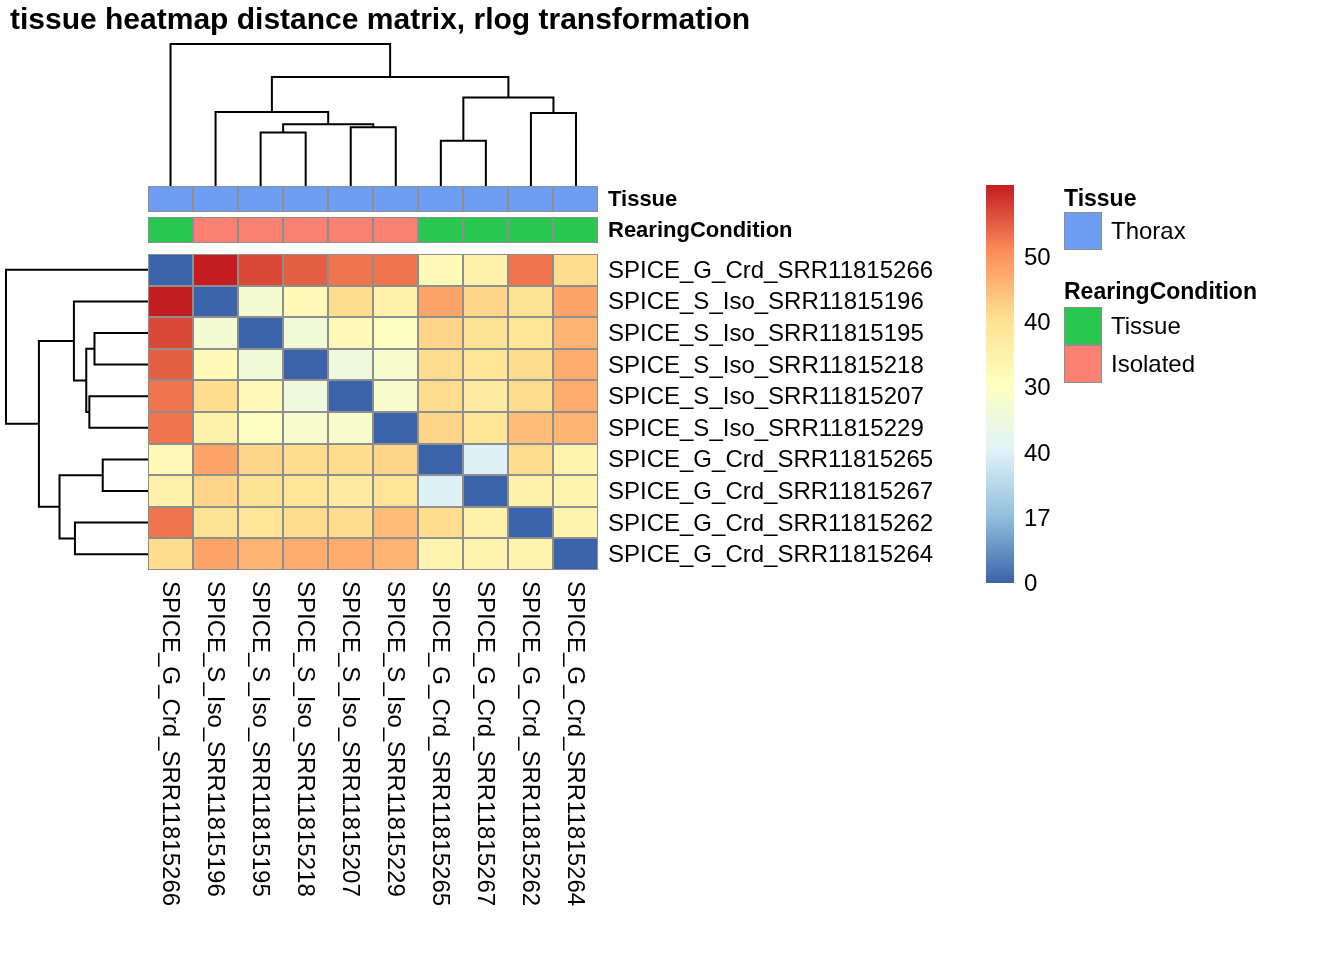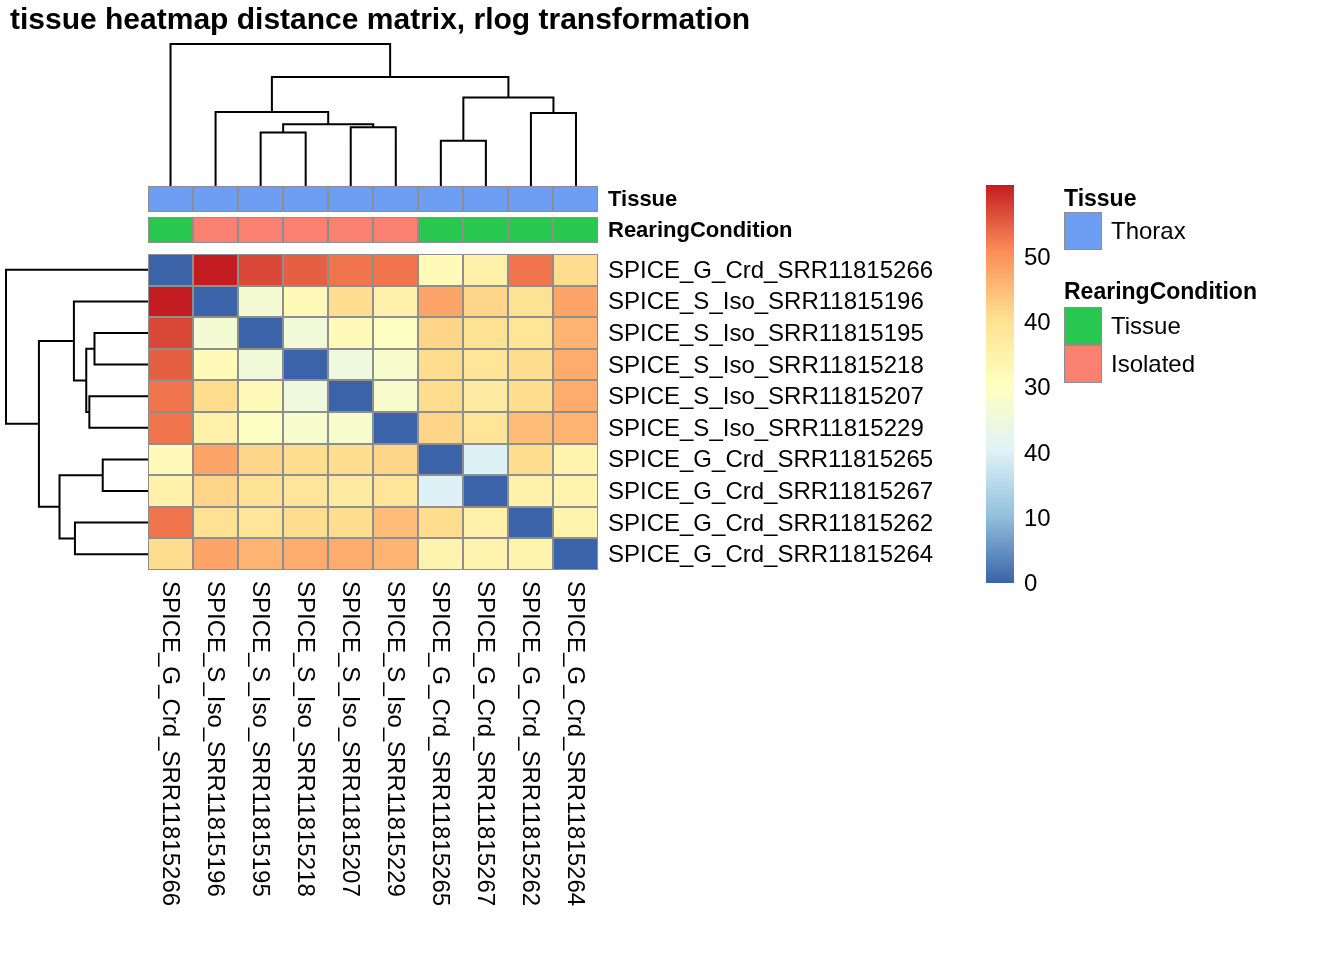--- a/index.html
+++ b/index.html
@@ -194,21 +194,21 @@
       <div class="col-label" style="left: 407.775px; top: 581px;">SPICE_S_Iso_SRR11815229</div>
       <div class="col-label" style="left: 452.825px; top: 581px;">SPICE_G_Crd_SRR11815265</div>
       <div class="col-label" style="left: 497.875px; top: 581px;">SPICE_G_Crd_SRR11815267</div>
       <div class="col-label" style="left: 542.925px; top: 581px;">SPICE_G_Crd_SRR11815262</div>
       <div class="col-label" style="left: 587.975px; top: 581px;">SPICE_G_Crd_SRR11815264</div>
     </div>
 
   <div id="colorbar" style="left: 986px; top: 185px; width: 28px; height: 398px; background: linear-gradient(to top, rgb(58, 99, 169) 0%, rgb(145, 191, 219) 16.67%, rgb(224, 243, 248) 33.33%, rgb(255, 255, 191) 50%, rgb(254, 224, 144) 66.67%, rgb(252, 141, 89) 83.33%, rgb(196, 29, 33) 100%);"></div>
   <div id="colorbar-ticks">
       <div class="cbar-tick" style="left: 1024px; top: 583px;">0</div>
-      <div class="cbar-tick" style="left: 1024px; top: 517.754px;">10</div>
+      <div class="cbar-tick" style="left: 1024px; top: 517.754px;">17</div>
       <div class="cbar-tick" style="left: 1024px; top: 452.508px;">40</div>
       <div class="cbar-tick" style="left: 1024px; top: 387.262px;">30</div>
       <div class="cbar-tick" style="left: 1024px; top: 322.016px;">40</div>
       <div class="cbar-tick" style="left: 1024px; top: 256.77px;">50</div>
     </div>
 
   <div id="legend" style="left: 1064px; top: 185px; width: 280px; height: 215px;">
     <div class="legend-title" style="left:0;top:0;">Tissue</div>
     <div class="legend-swatch" style="left: 0px; top: 27px; background: rgb(109, 158, 243);"></div>
     <div class="legend-label" style="left:47px;top:27px;">Thorax</div>

